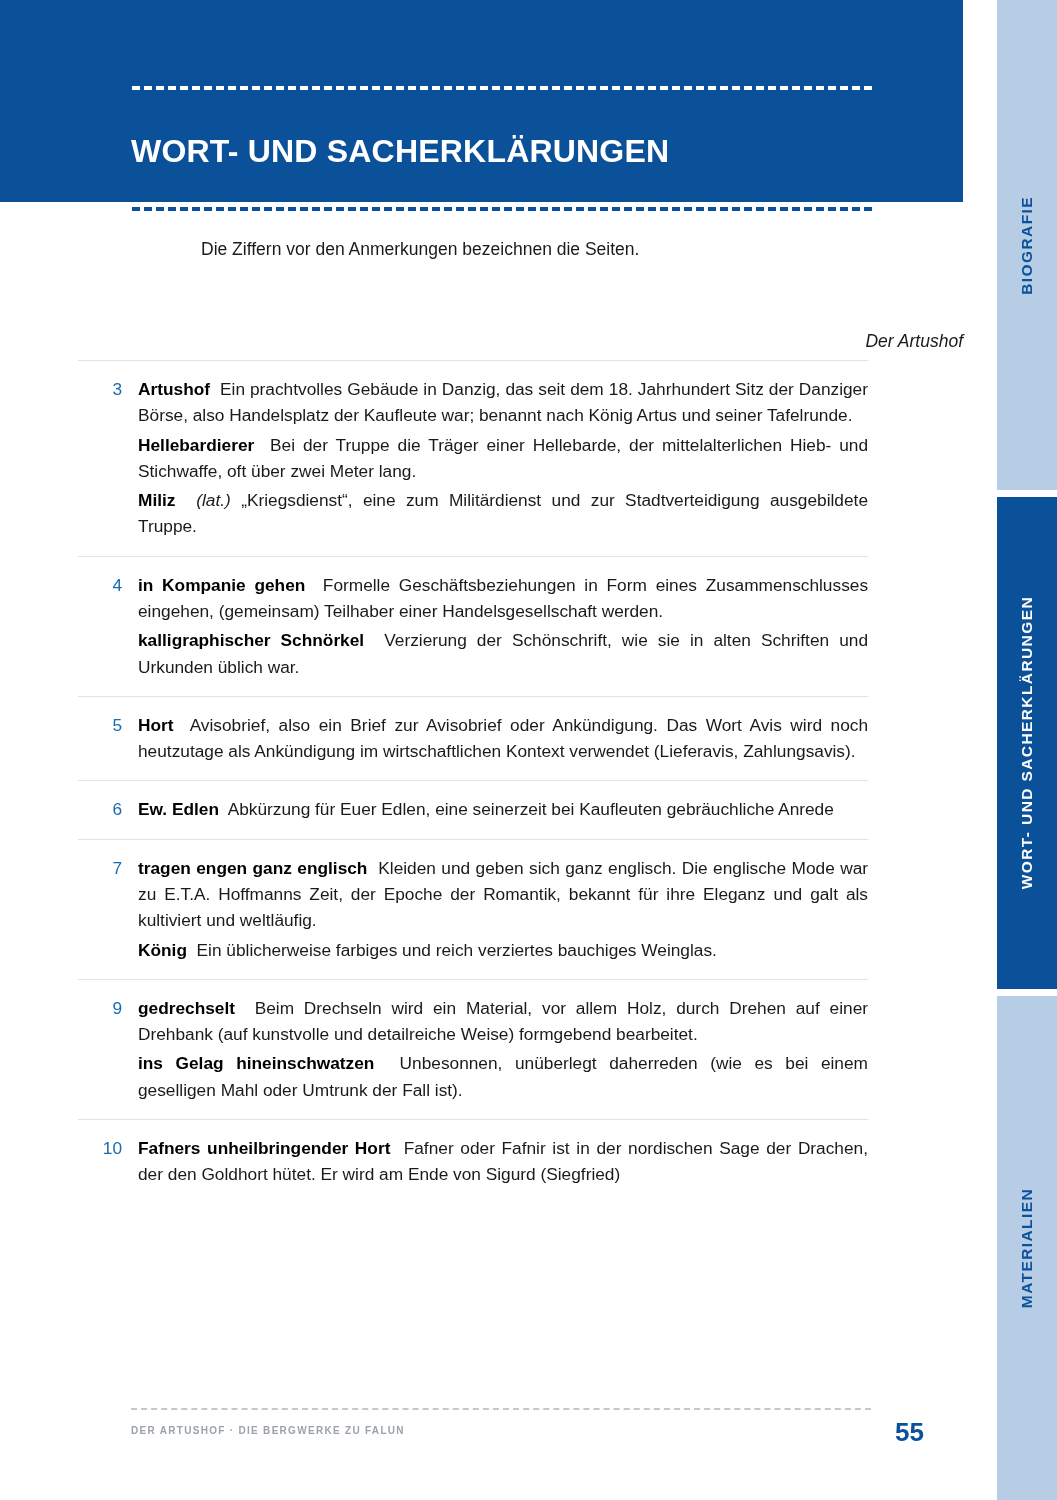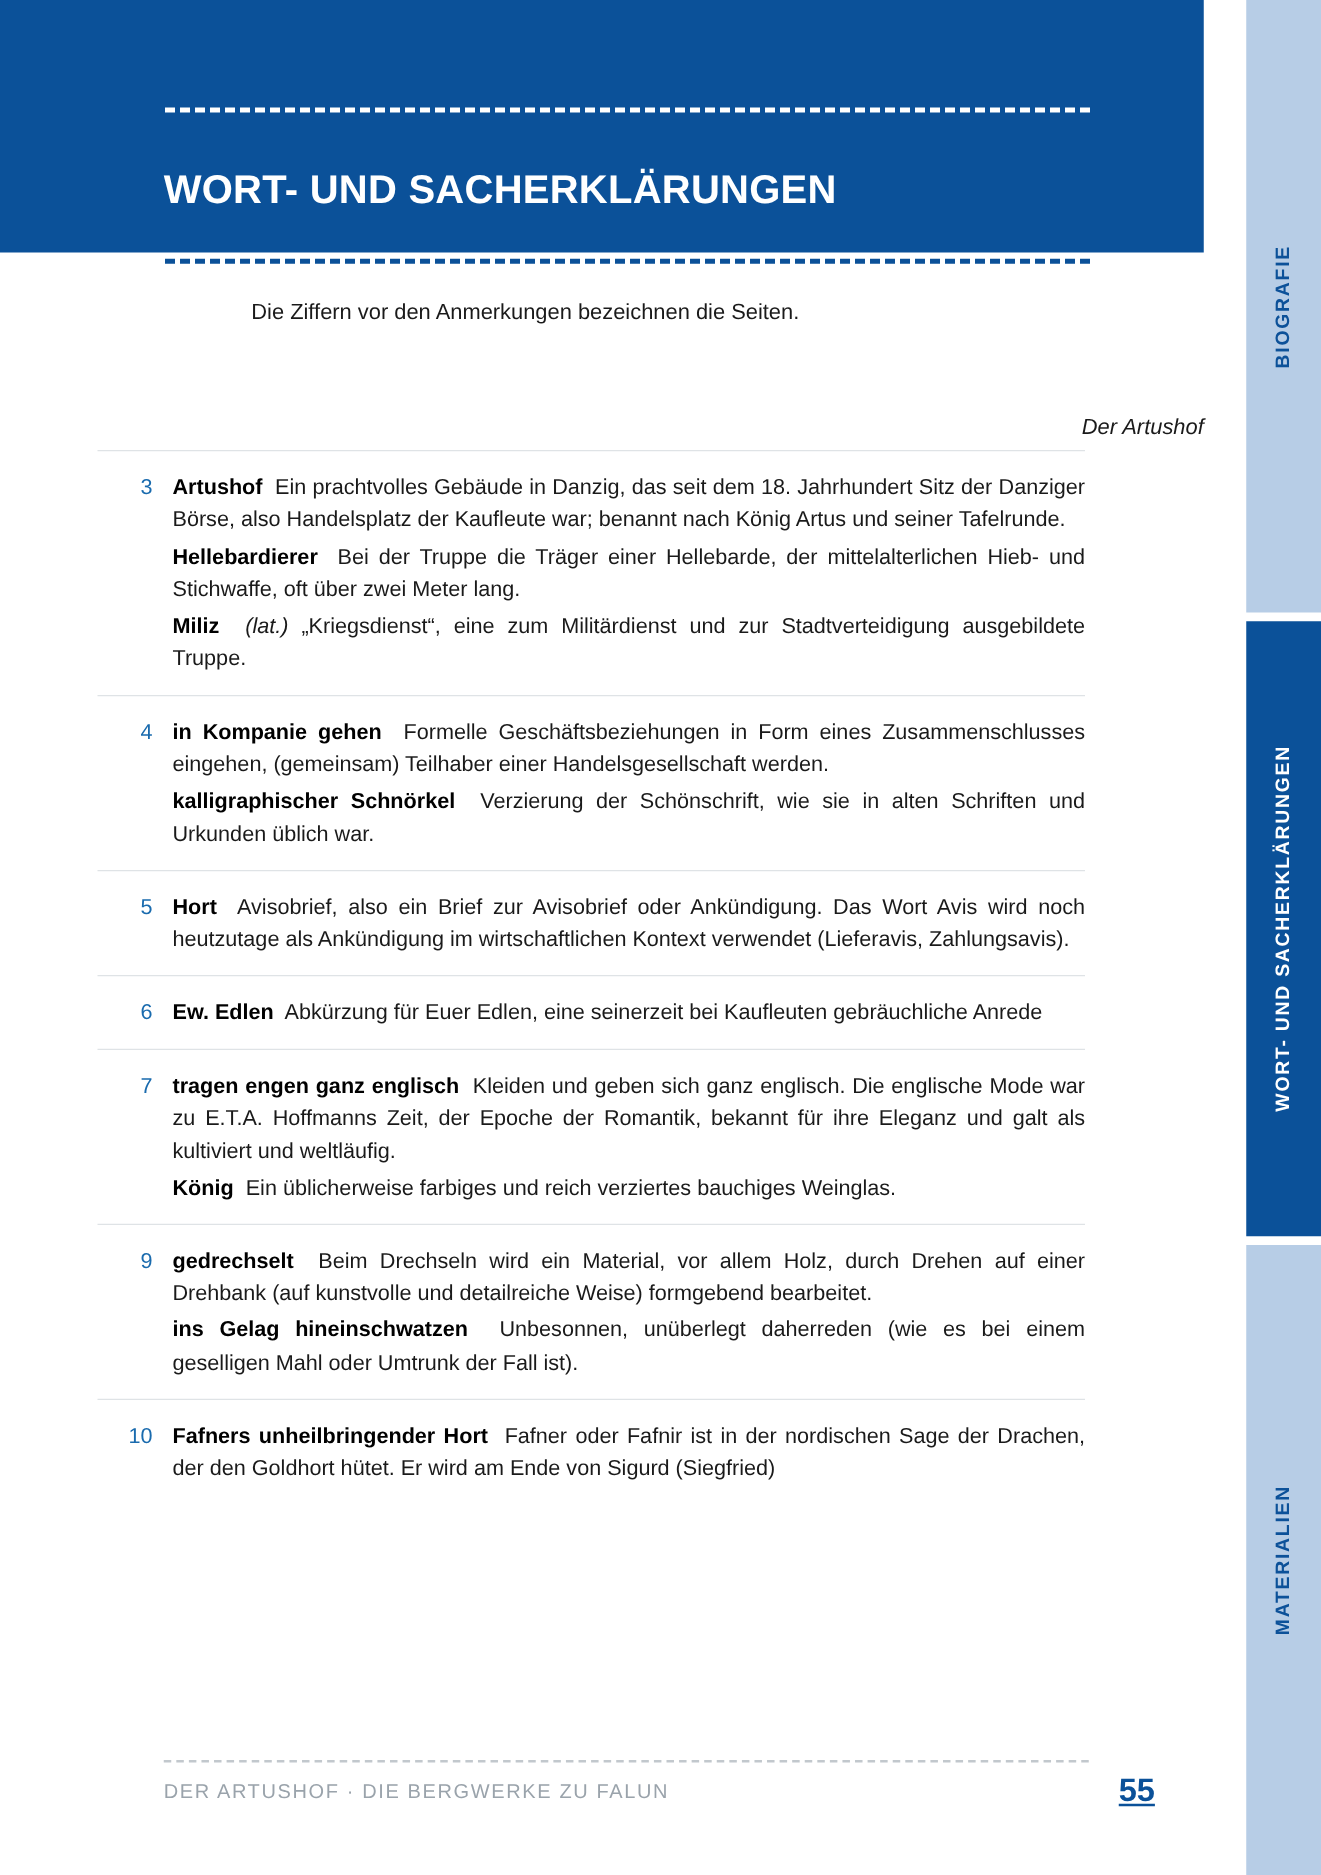--- a/index.html
+++ b/index.html
@@ -156,35 +156,34 @@
     left: 131px;
     top: 1408px;
     width: 740px;
     height: 0;
     border-top: 2px dashed #c2c8cd;
   }
   .footer-text {
     position: absolute;
     left: 131px;
     top: 1425px;
-    font-size: 16px;
-    font-weight: normal;
+    font-size: 10px;
+    font-weight: bold;
     letter-spacing: 1.3px;
     color: #9aa3ab;
     white-space: nowrap;
     text-align: right;
   }
   .page-number {
     position: absolute;
     left: 895px;
     top: 1417px;
     font-size: 26px;
     font-weight: bold;
     color: #0b5199;
-    text-decoration: underline;
   }
 </style>
 </head>
 <body>
 
 <div class="page">
 
   <div class="tab-rail">
     <div class="tab inactive tab-1">
       <span class="tab-label">BIOGRAFIE</span>

